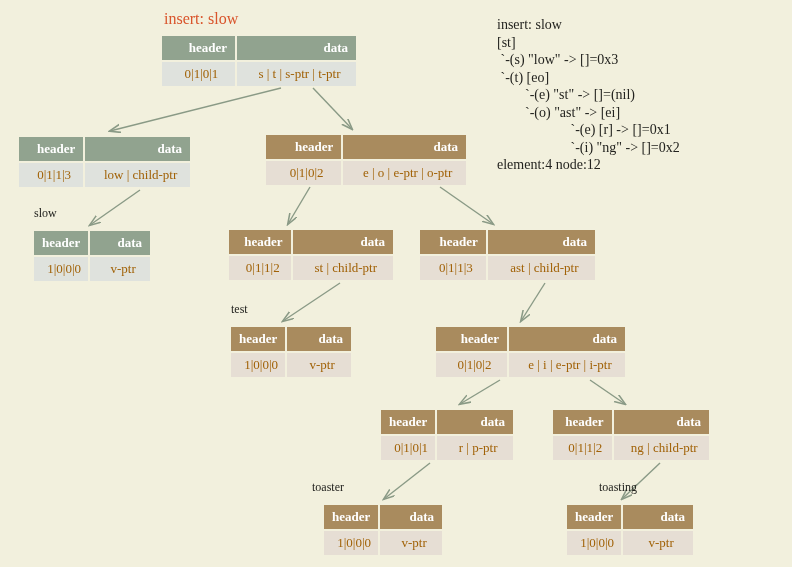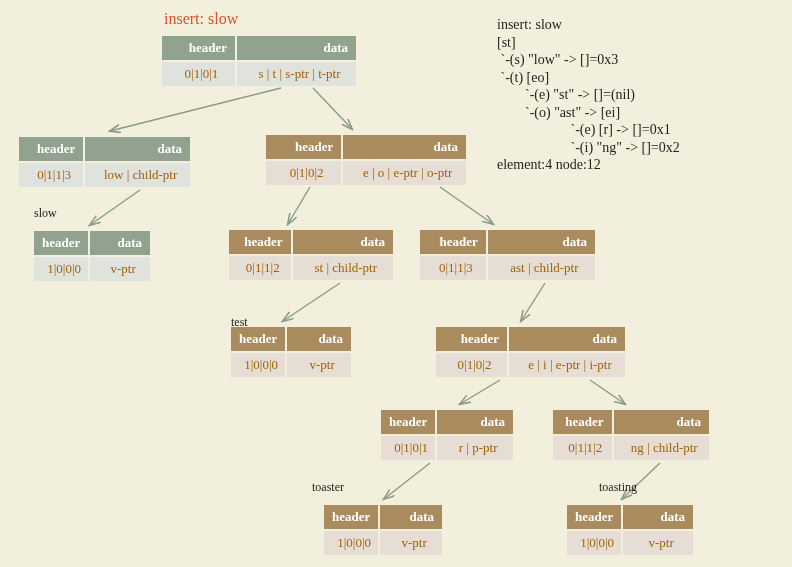--- a/index.html
+++ b/index.html
@@ -175,21 +175,21 @@
           <tr>
             <td class="hdr" style="width: 38%;">header</td>
             <td class="hdr">data</td>
           </tr>
           <tr>
             <td class="cell">0|1|1|3</td>
             <td class="cell">ast | child-ptr</td>
           </tr>
         </tbody>
       </table>
-      <div class="label" style="left: 231px; top: 302px; margin-top: 13px;">test</div>
+      <div class="label" style="left: 231px; top: 302px;">test</div>
       <table class="node brown" style="left: 229px; top: 325px; width: 124px;">
         <tbody>
           <tr>
             <td class="hdr" style="width: 38%;">header</td>
             <td class="hdr">data</td>
           </tr>
           <tr>
             <td class="cell">1|0|0|0</td>
             <td class="cell">v-ptr</td>
           </tr>

